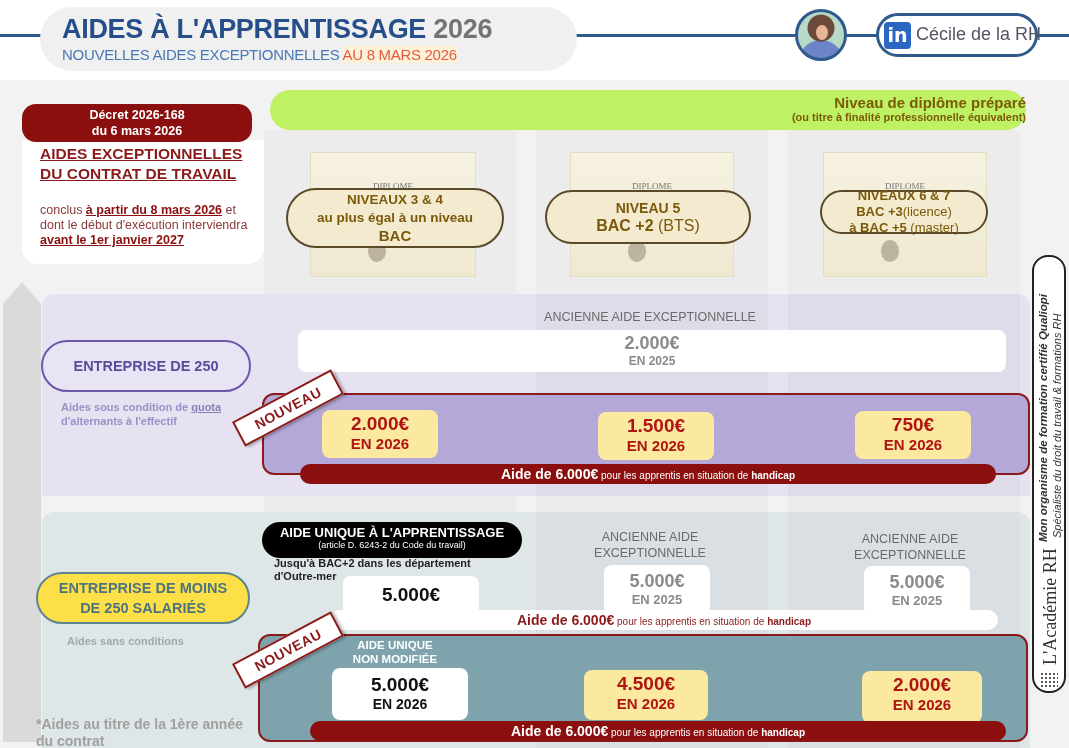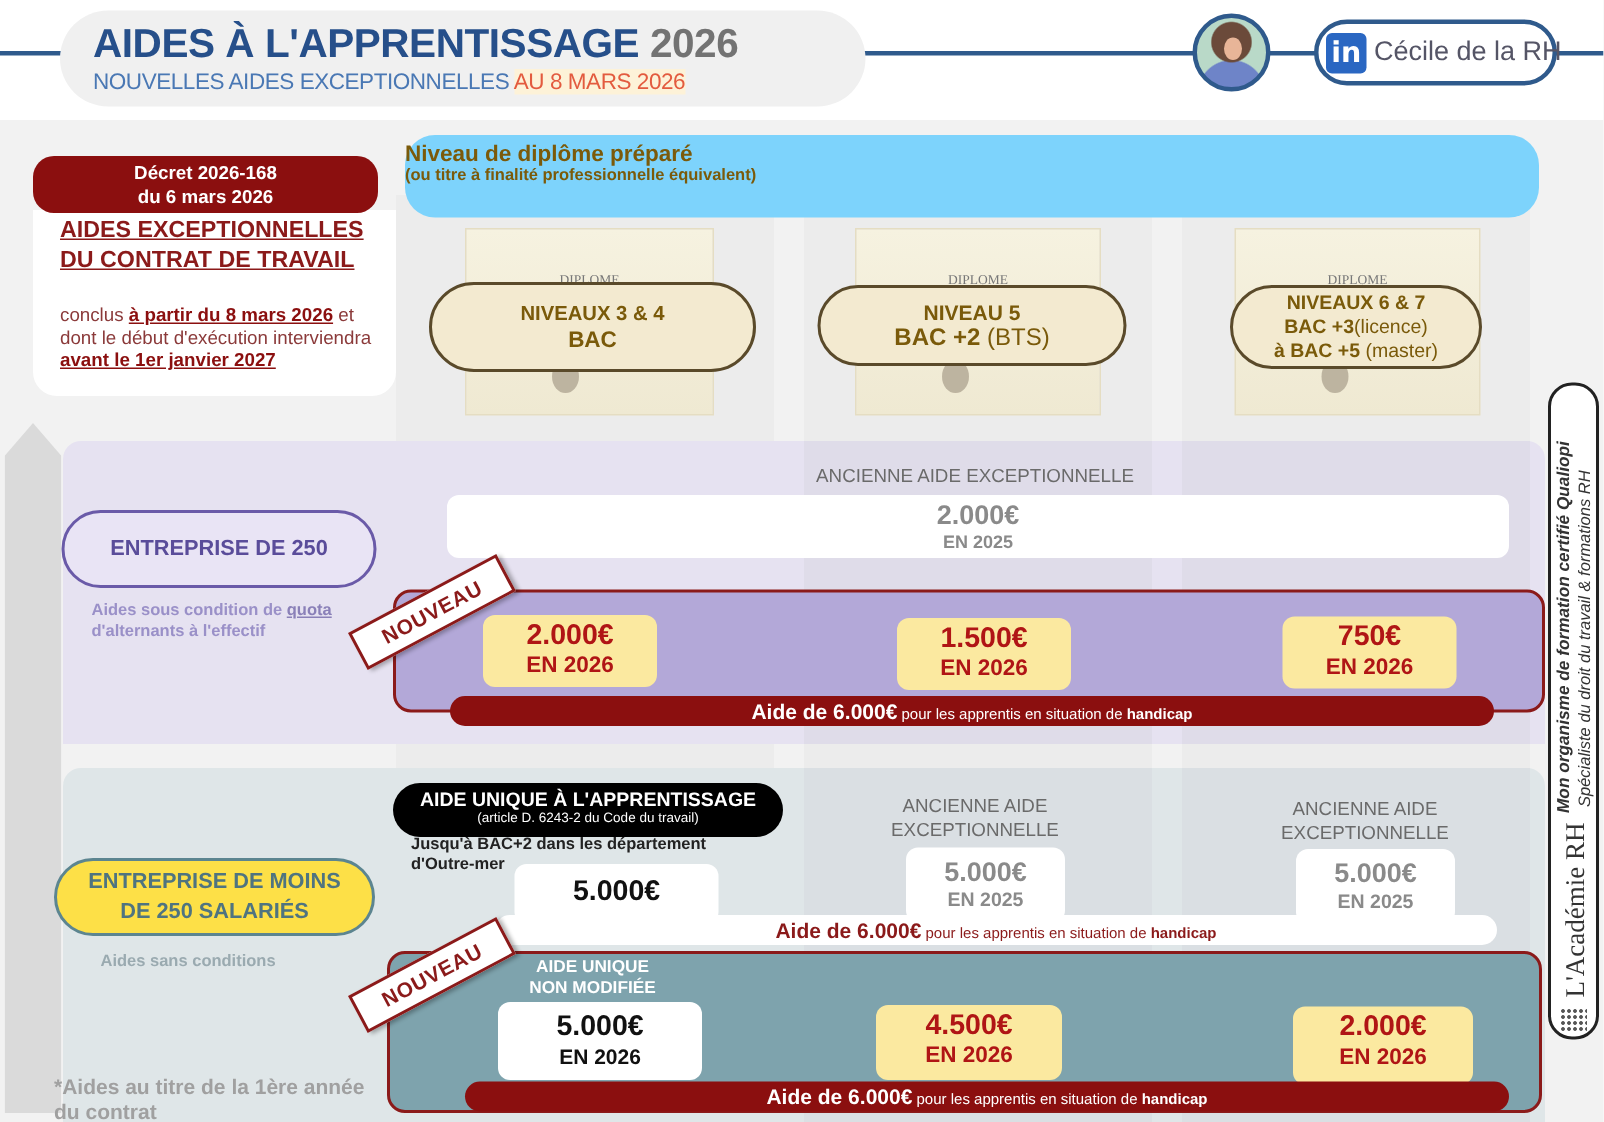--- a/index.html
+++ b/index.html
@@ -19,21 +19,21 @@
 .arrow{position:absolute;left:3px;top:282px;width:38px;height:460px;background:#dadada;clip-path:polygon(0 22px,50% 0,100% 22px,100% 100%,0 100%)}
 .col-bg{position:absolute;top:130px;height:618px;background:#ececec}
 .band-purple{position:absolute;left:42px;top:294px;width:988px;height:202px;background:#e6e2f1;border-radius:12px 12px 0 0}
 .band-grey{position:absolute;left:42px;top:512px;width:988px;height:236px;background:#dfe6e8;border-radius:12px 12px 0 0}
 .col-bg2{position:absolute;background:rgba(210,210,218,0.35)}
 .decret{position:absolute;left:22px;top:104px;width:230px;height:38px;background:#8b0f0f;border-radius:14px;color:#fff;text-align:center;font-weight:bold;font-size:12.5px;line-height:16px;padding-top:3px}
 .aides-box{position:absolute;left:22px;top:140px;width:242px;height:124px;background:#fff;border-radius:0 0 16px 16px}
 .aides-title{position:absolute;left:40px;top:144px;font-size:15.5px;font-weight:bold;color:#8b1a1a;text-decoration:underline;line-height:20px;white-space:nowrap}
 .aides-text{position:absolute;left:40px;top:203px;font-size:12.5px;color:#8b3a3a;line-height:15px;width:220px}
 .aides-text b{color:#8b0f0f;text-decoration:underline}
-.niveau-header{position:absolute;left:270px;top:90px;width:756px;height:55px;background:#7dd3fc;border-radius:20px;text-align:left;color:#7b5a0a}
+.niveau-header{position:absolute;left:270px;top:90px;width:756px;height:40px;background:#bef264;border-radius:20px;text-align:right;color:#7b5a0a}
 .niveau-header .h1{font-size:15px;font-weight:bold;margin-top:4px}
 .niveau-header .h2{font-size:11px;font-weight:bold}
 .diploma{position:absolute;top:152px;height:125px;background:linear-gradient(180deg,#f6f2e0,#efe9d2);border:1px solid #e5ddc2}
 .diploma .dtxt{position:absolute;left:50%;top:28px;transform:translateX(-50%);font-family:"Liberation Serif",serif;font-size:9px;color:#777}
 .diploma .seal{position:absolute;left:35%;bottom:14px;width:18px;height:22px;border-radius:50%;background:#bdb4a0}
 .niv-pill{position:absolute;background:#f3ead0;border:2px solid #5a4a2a;border-radius:30px;text-align:center;color:#7a5a0a;font-weight:bold;display:flex;flex-direction:column;justify-content:center;line-height:18px}
 .niv-pill .lt{font-weight:normal}
 .ent-pill{position:absolute;border-radius:26px;text-align:center;font-weight:bold;font-size:14.5px;line-height:20px;display:flex;flex-direction:column;justify-content:center}
 .ent1{left:41px;top:340px;width:210px;height:52px;border:2px solid #6a5aa8;color:#5a4c9a;background:#e9e4f5}
 .ent2{left:36px;top:572px;width:214px;height:52px;border:2px solid #5c8590;color:#4f7480;background:#fde047}
@@ -120,27 +120,28 @@
     <div class="dtxt">DIPLOME</div>
     <div class="seal"></div>
   </div>
 <div class="diploma" style="left:823px;width:164px">
     <div class="dtxt">DIPLOME</div>
     <div class="seal"></div>
   </div>
 
 <div class="niv-pill" style="left:286px;top:188px;width:218px;height:60px;font-size:13.5px">
   <div>NIVEAUX 3 &amp; 4</div>
+  <div>au plus égal à un niveau</div>
   <div style="font-size:15px">BAC</div>
 </div>
 <div class="niv-pill" style="left:545px;top:190px;width:206px;height:54px;font-size:14px">
   <div>NIVEAU 5</div>
   <div style="font-size:16px"><span>BAC +2</span><span class="lt"> (BTS)</span></div>
 </div>
-<div class="niv-pill" style="left:820px;top:190px;width:168px;height:56px;font-size:13px;line-height:16px">
+<div class="niv-pill" style="left:820px;top:190px;width:168px;height:44px;font-size:13px;line-height:16px">
   <div>NIVEAUX 6 &amp; 7</div>
   <div><span>BAC +3</span><span class="lt">(licence)</span></div>
   <div><span>à BAC +5</span><span class="lt"> (master)</span></div>
 </div>
 
 <div class="ent-pill ent1">
     <div>ENTREPRISE DE 250</div>
   </div>
 <div class="note1"><span>Aides sous condition de </span><u>quota</u><br><span>d'alternants à l'effectif</span></div>
 <div class="ancienne-lbl" style="left:520px;top:309px;width:260px">ANCIENNE AIDE  EXCEPTIONNELLE</div>

